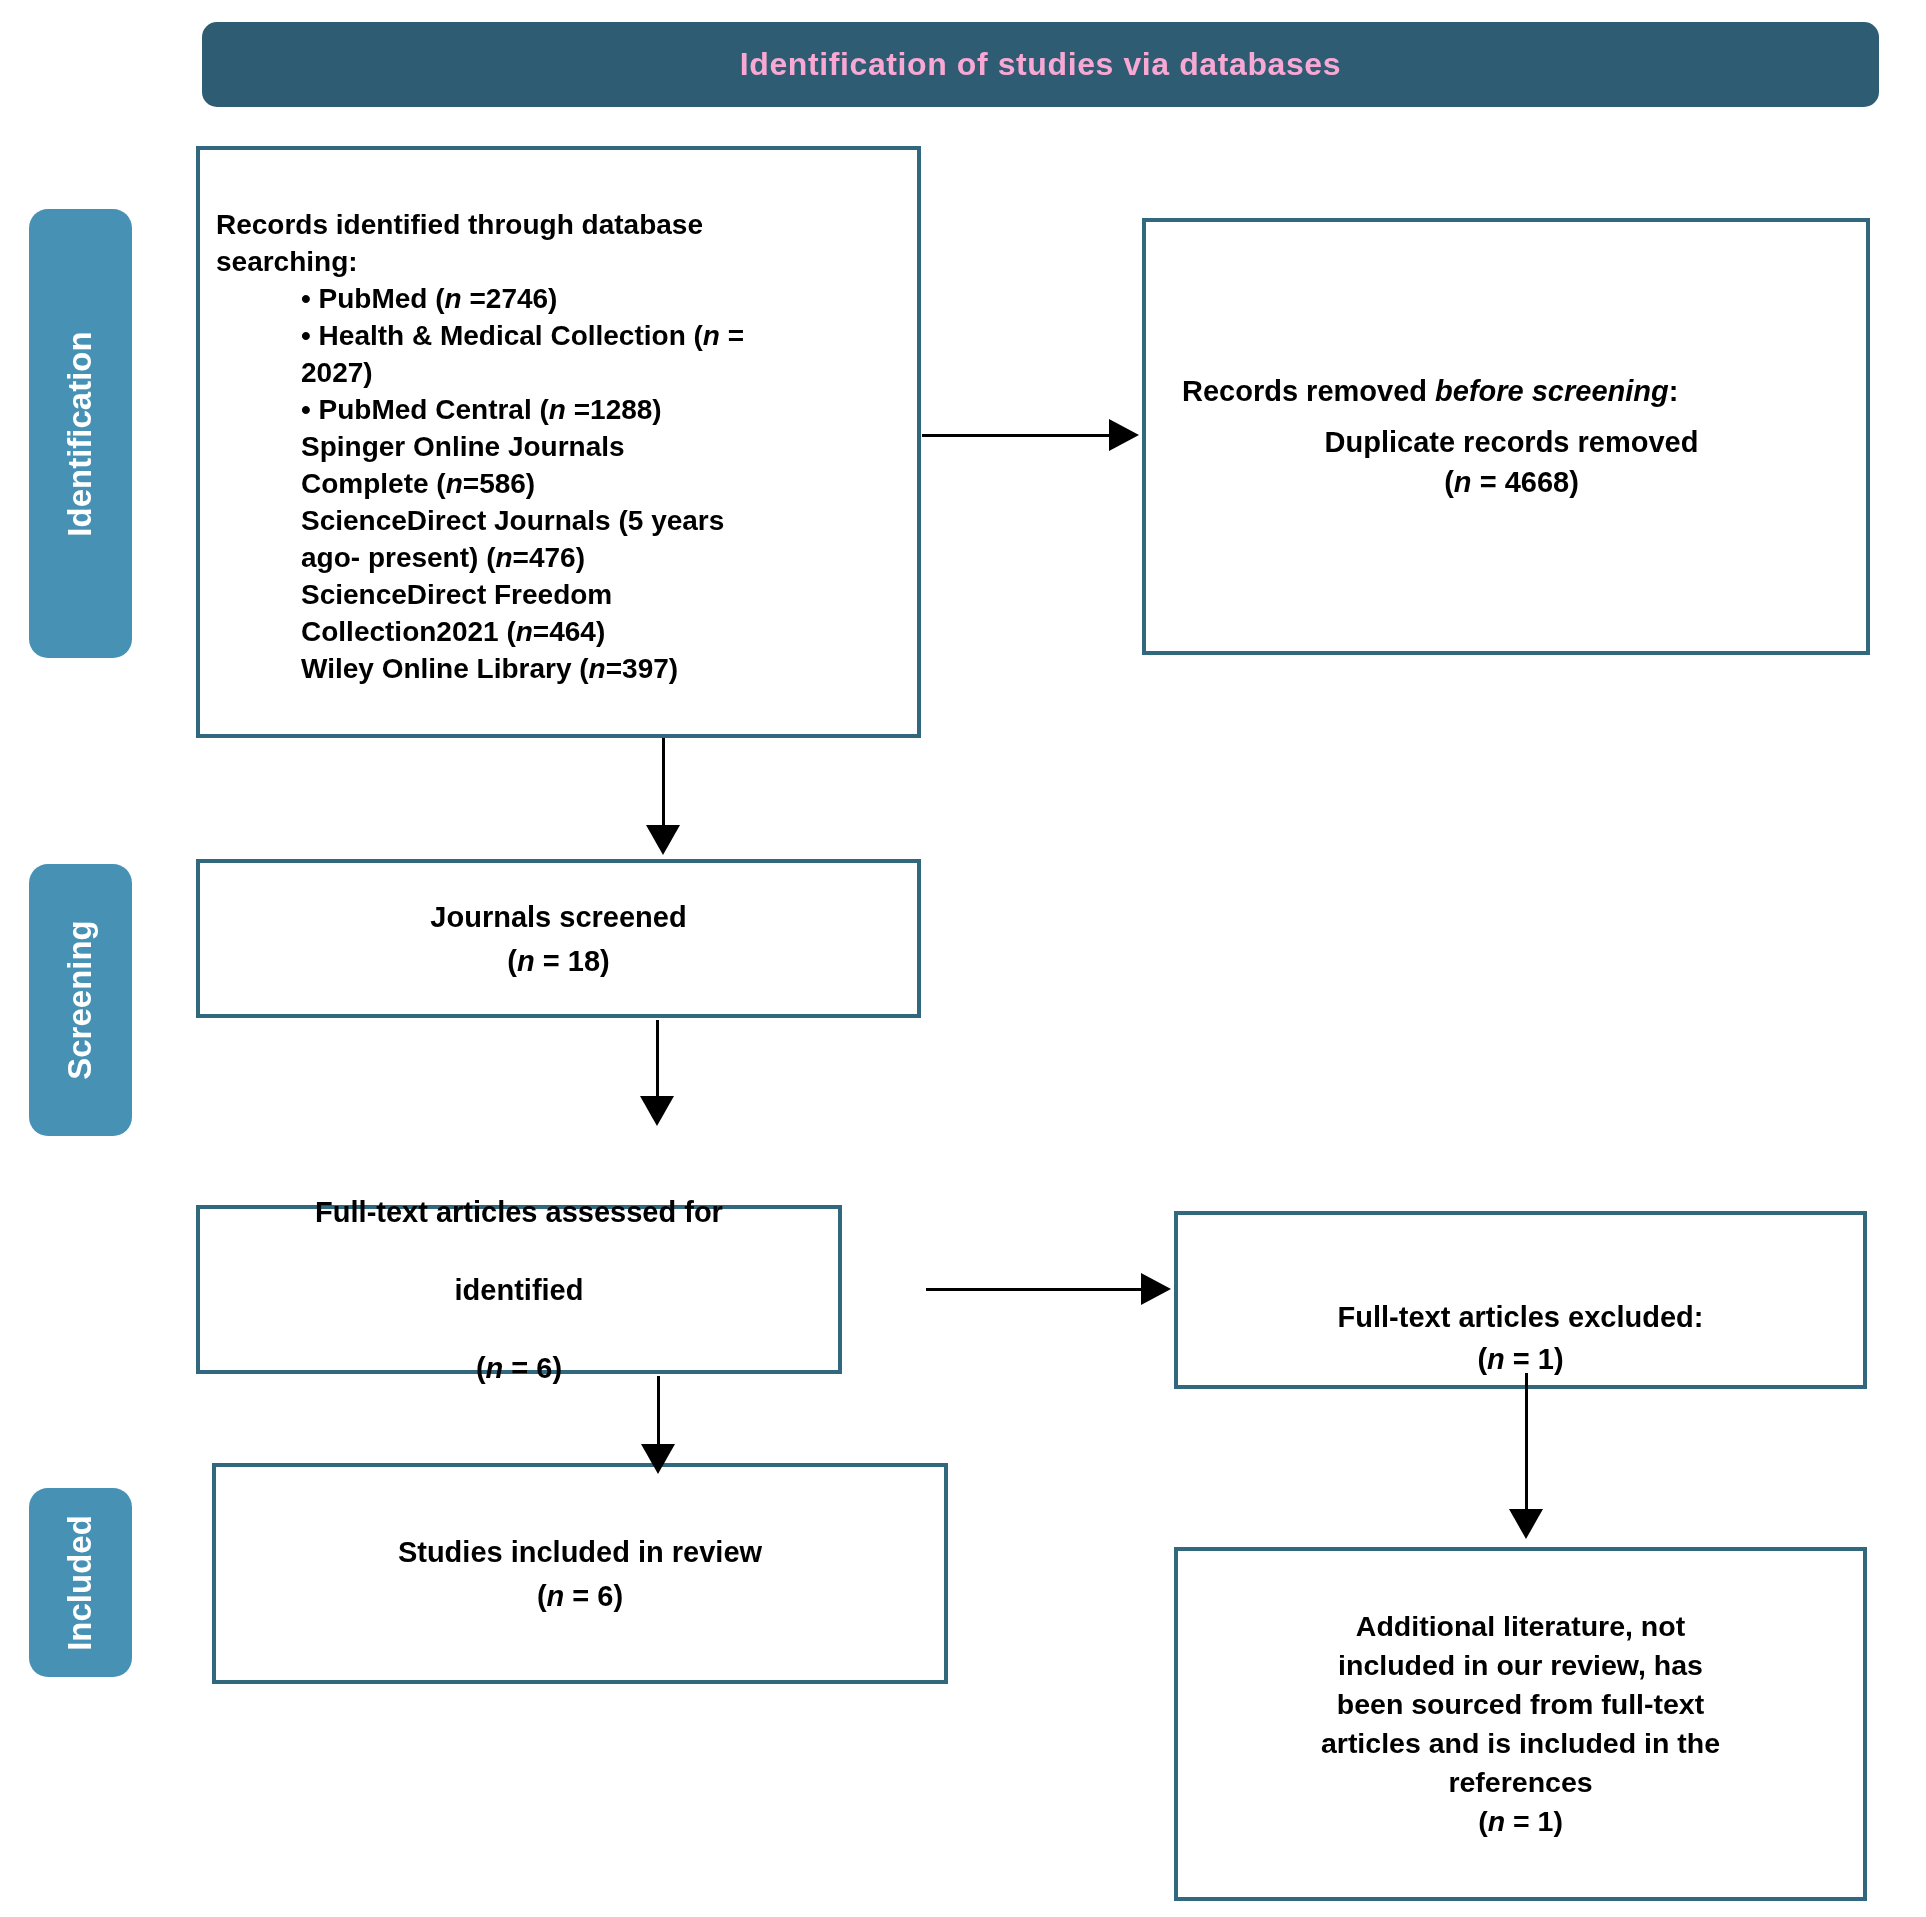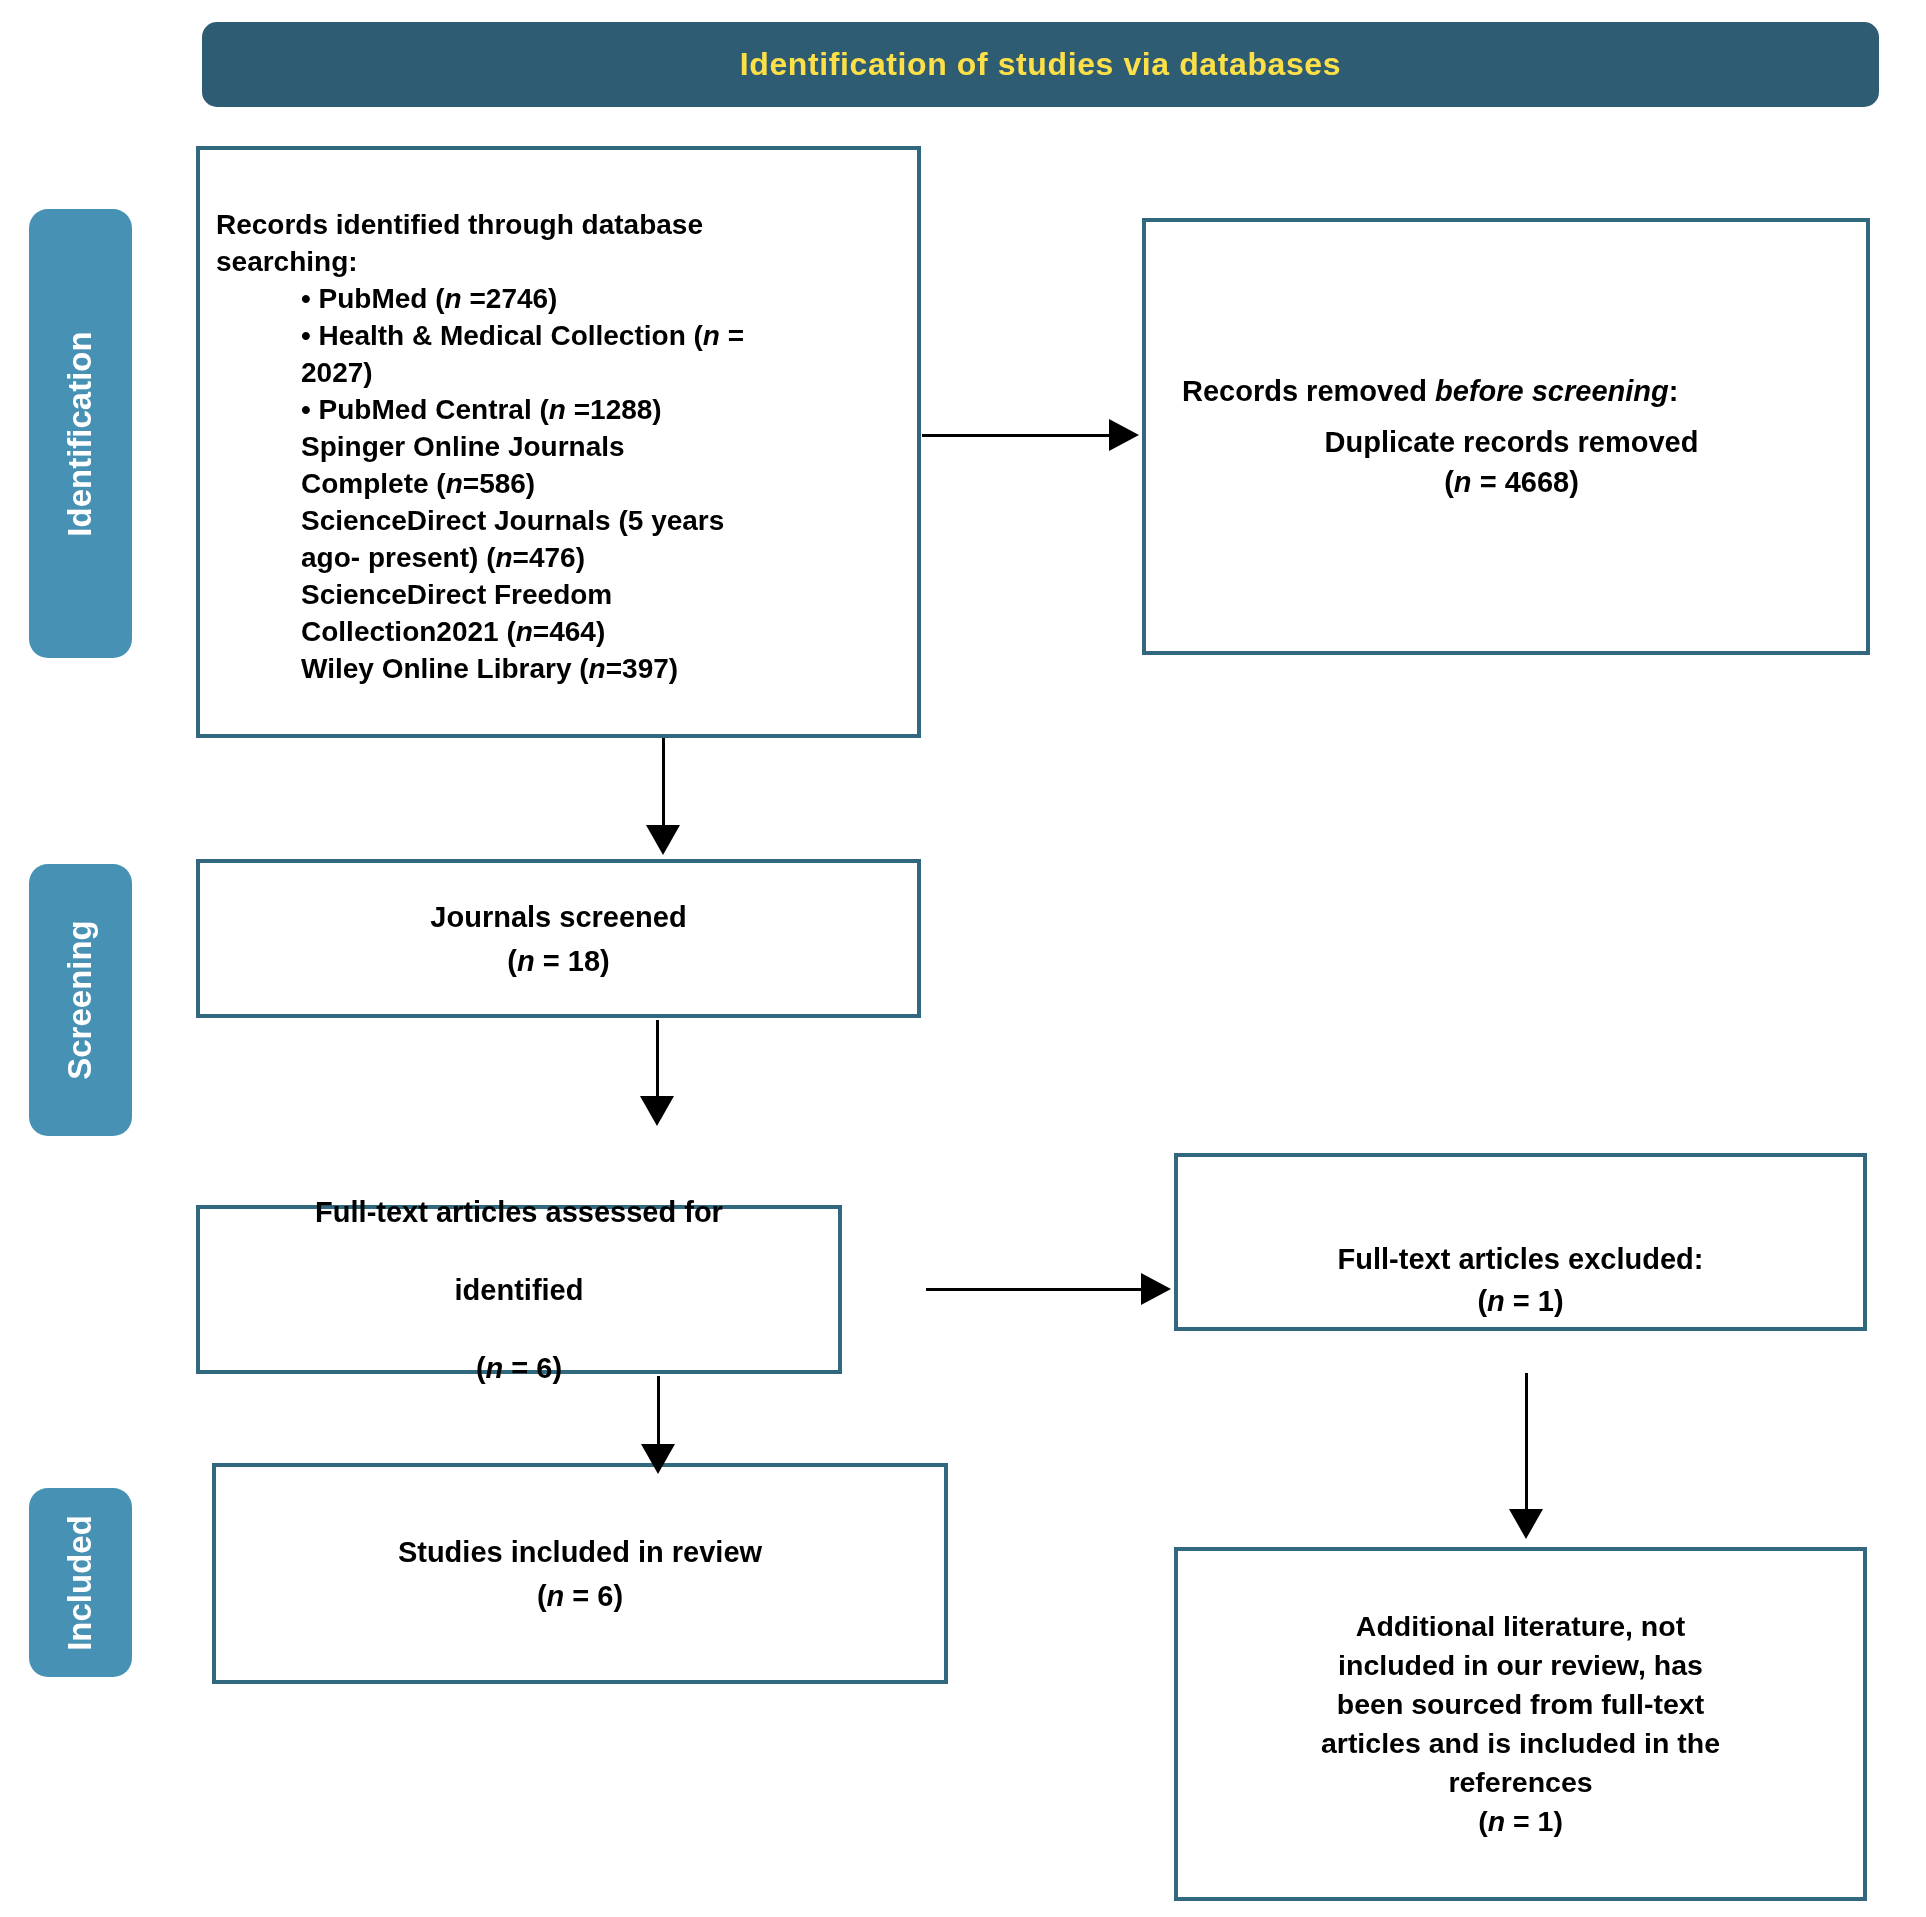--- a/index.html
+++ b/index.html
@@ -14,21 +14,21 @@
     overflow: hidden;
   }
 
   
   .titlebar {
     position: absolute;
     left: 202px; top: 22px;
     width: 1677px; height: 85px;
     background: #2E5D73;
     border-radius: 15px;
-    color: #fde047;
+    color: #f9a8d4;
     font-size: 32px;
     display: flex;
     align-items: center;
     justify-content: center;
     letter-spacing: 0.6px;
   }
 
   
   .stage {
     position: absolute;
@@ -80,21 +80,21 @@
   .box-records-removed .sub .line { white-space: normal; }
 
   .box-centered {
     display: flex; flex-direction: column; justify-content: center;
     text-align: center;
     line-height: 44px; font-size: 29px;
   }
   .box-records-screened  { left: 196px;  top: 859px; width: 725px; height: 159px; }
   .box-fulltext-assessed { left: 196px;  top: 1205px; width: 646px; height: 169px; line-height: 42px; gap: 36px; }
   .box-fulltext-excluded {
-    left: 1174px; top: 1153px; width: 693px; height: 178px;
+    left: 1174px; top: 1211px; width: 693px; height: 178px;
     text-align: center; padding-top: 81px; line-height: 42px; font-size: 29px;
   }
   .box-studies-included  { left: 212px;  top: 1463px; width: 736px; height: 221px; }
   .box-additional-lit    { left: 1174px; top: 1547px; width: 693px; height: 354px; line-height: 39px; font-size: 28.5px; }
 
   i { font-style: italic; }
 
   
   .arrow-v, .arrow-h { position: absolute; background: #000000; }
   .arrow-v { width: 2.5px; }

